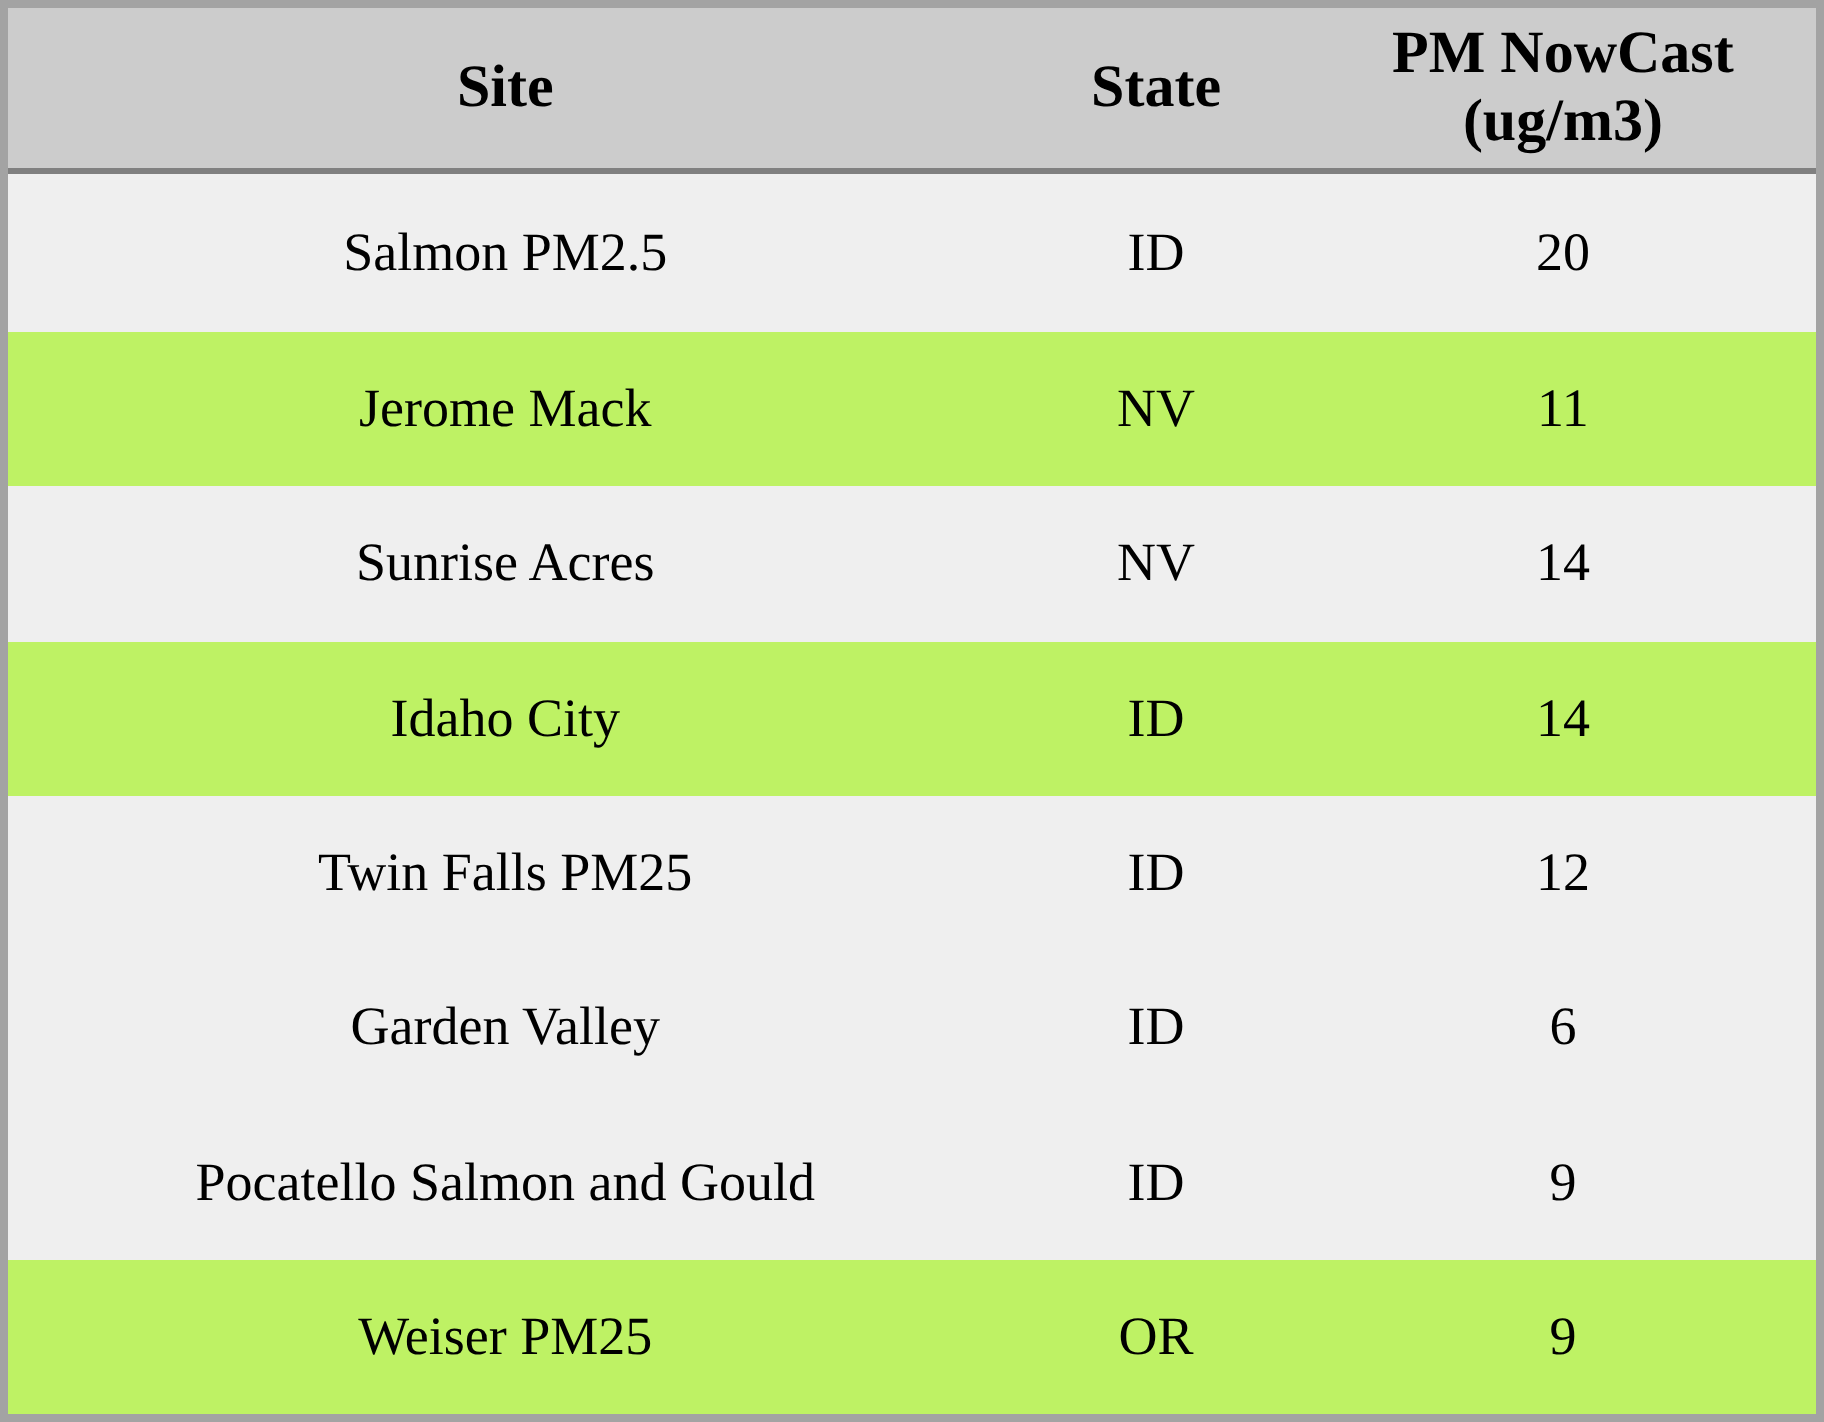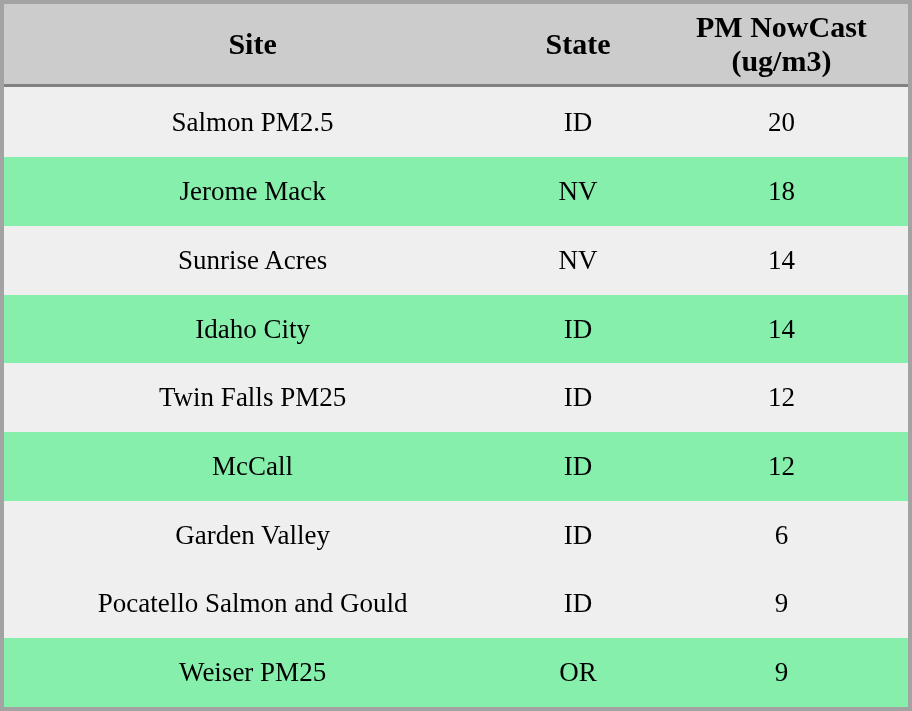--- a/index.html
+++ b/index.html
@@ -46,21 +46,21 @@
     color: #000000;
     text-align: center;
     vertical-align: middle;
     padding: 4px 4px;
     line-height: 1.15;
   }
   table.data-table tbody tr.odd-row {
     background: #efefef;
   }
   table.data-table tbody tr.even-row {
-    background: #86efac;
+    background: #bef264;
   }
   col.col-site { width: 55%; }
   col.col-state { width: 17%; }
   col.col-value { width: 28%; }
 </style>
 </head>
 <body>
 
 <div class="table-frame">
   <table class="data-table">
@@ -78,39 +78,34 @@
     </thead>
     <tbody>
       <tr class="odd-row">
         <td>Salmon PM2.5</td>
         <td>ID</td>
         <td>20</td>
       </tr>
       <tr class="even-row">
         <td>Jerome Mack</td>
         <td>NV</td>
-        <td>18</td>
+        <td>11</td>
       </tr>
       <tr class="odd-row">
         <td>Sunrise Acres</td>
         <td>NV</td>
         <td>14</td>
       </tr>
       <tr class="even-row">
         <td>Idaho City</td>
         <td>ID</td>
         <td>14</td>
       </tr>
       <tr class="odd-row">
         <td>Twin Falls PM25</td>
-        <td>ID</td>
-        <td>12</td>
-      </tr>
-      <tr class="even-row">
-        <td>McCall</td>
         <td>ID</td>
         <td>12</td>
       </tr>
       <tr class="odd-row">
         <td>Garden Valley</td>
         <td>ID</td>
         <td>6</td>
       </tr>
       <tr class="odd-row">
         <td>Pocatello Salmon and Gould</td>

